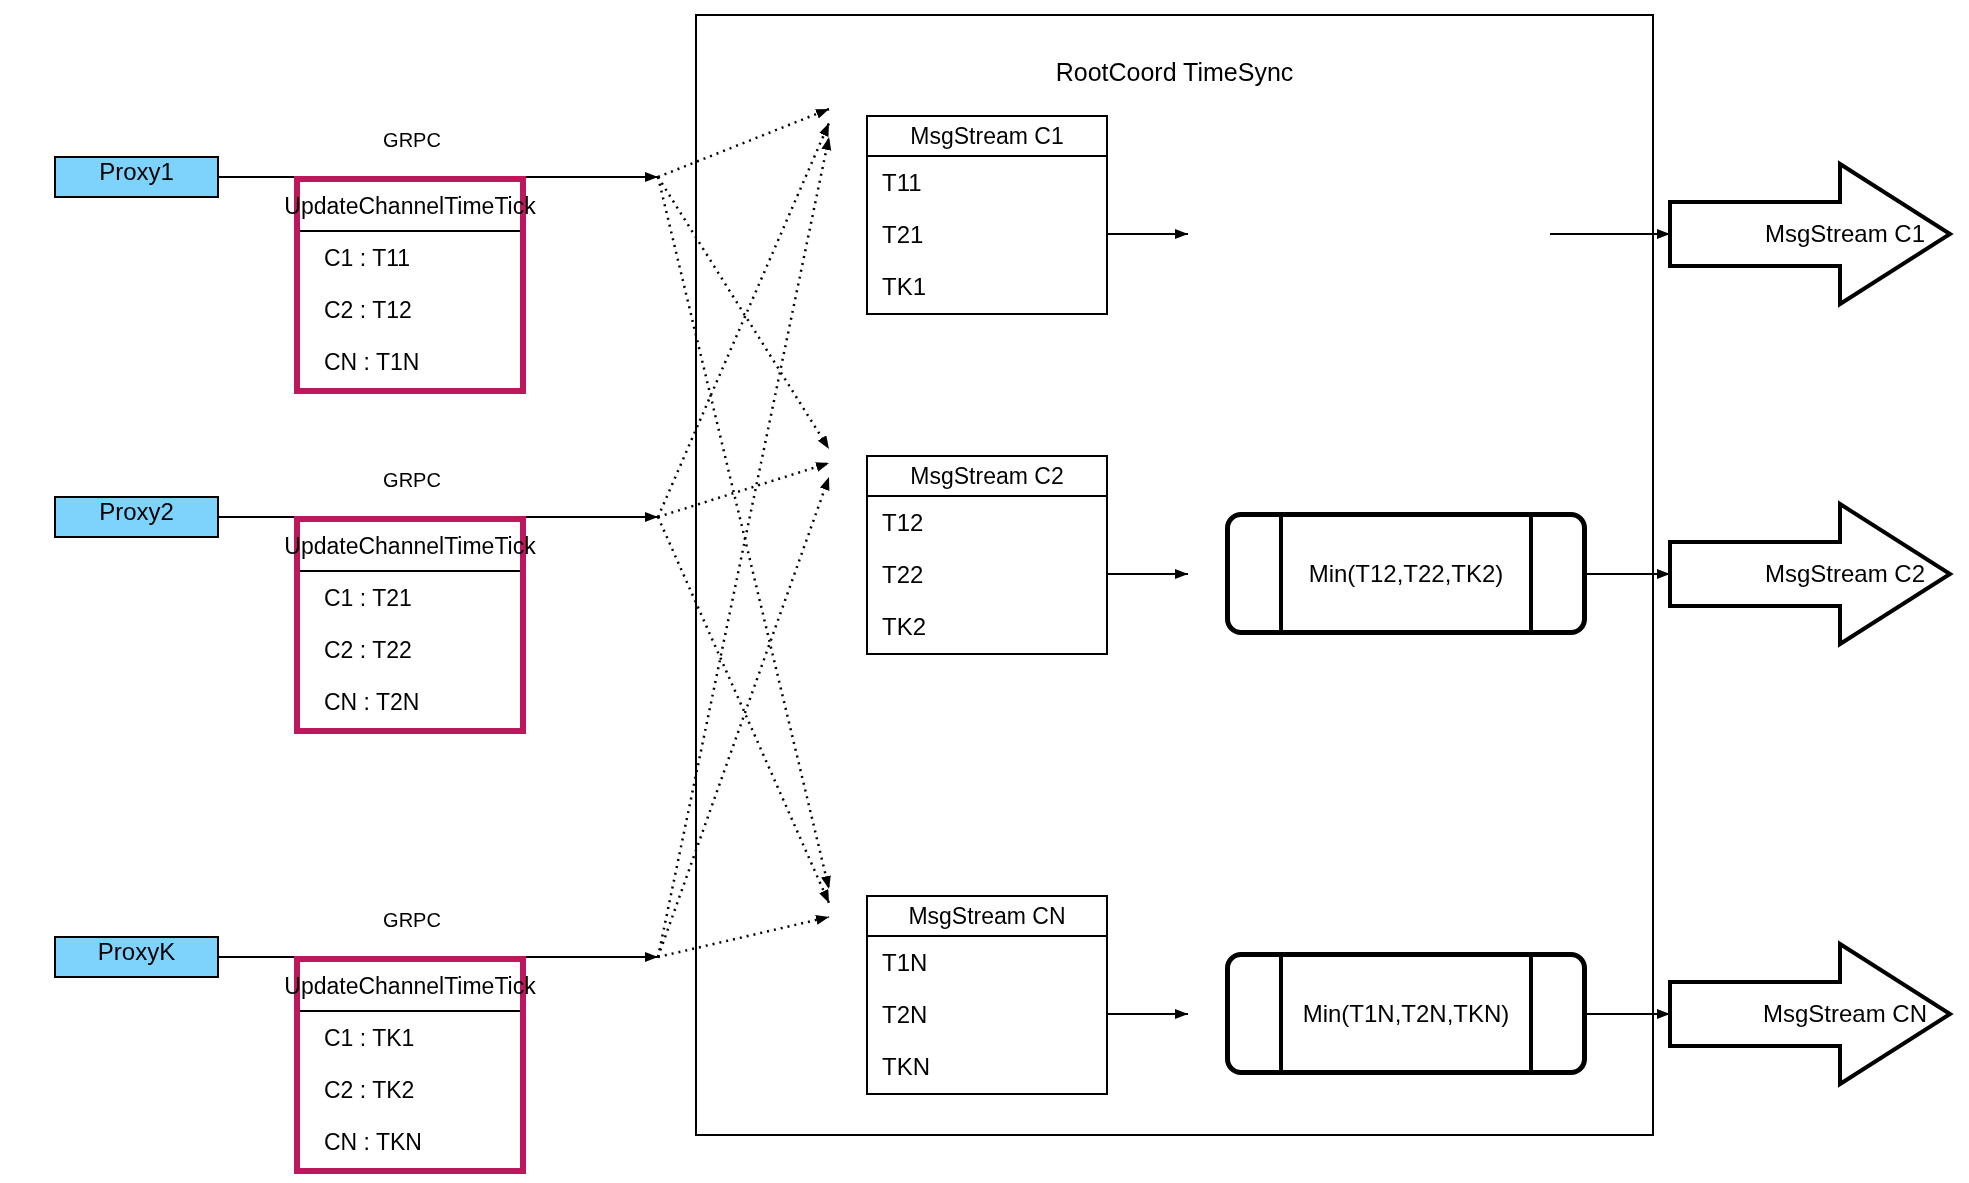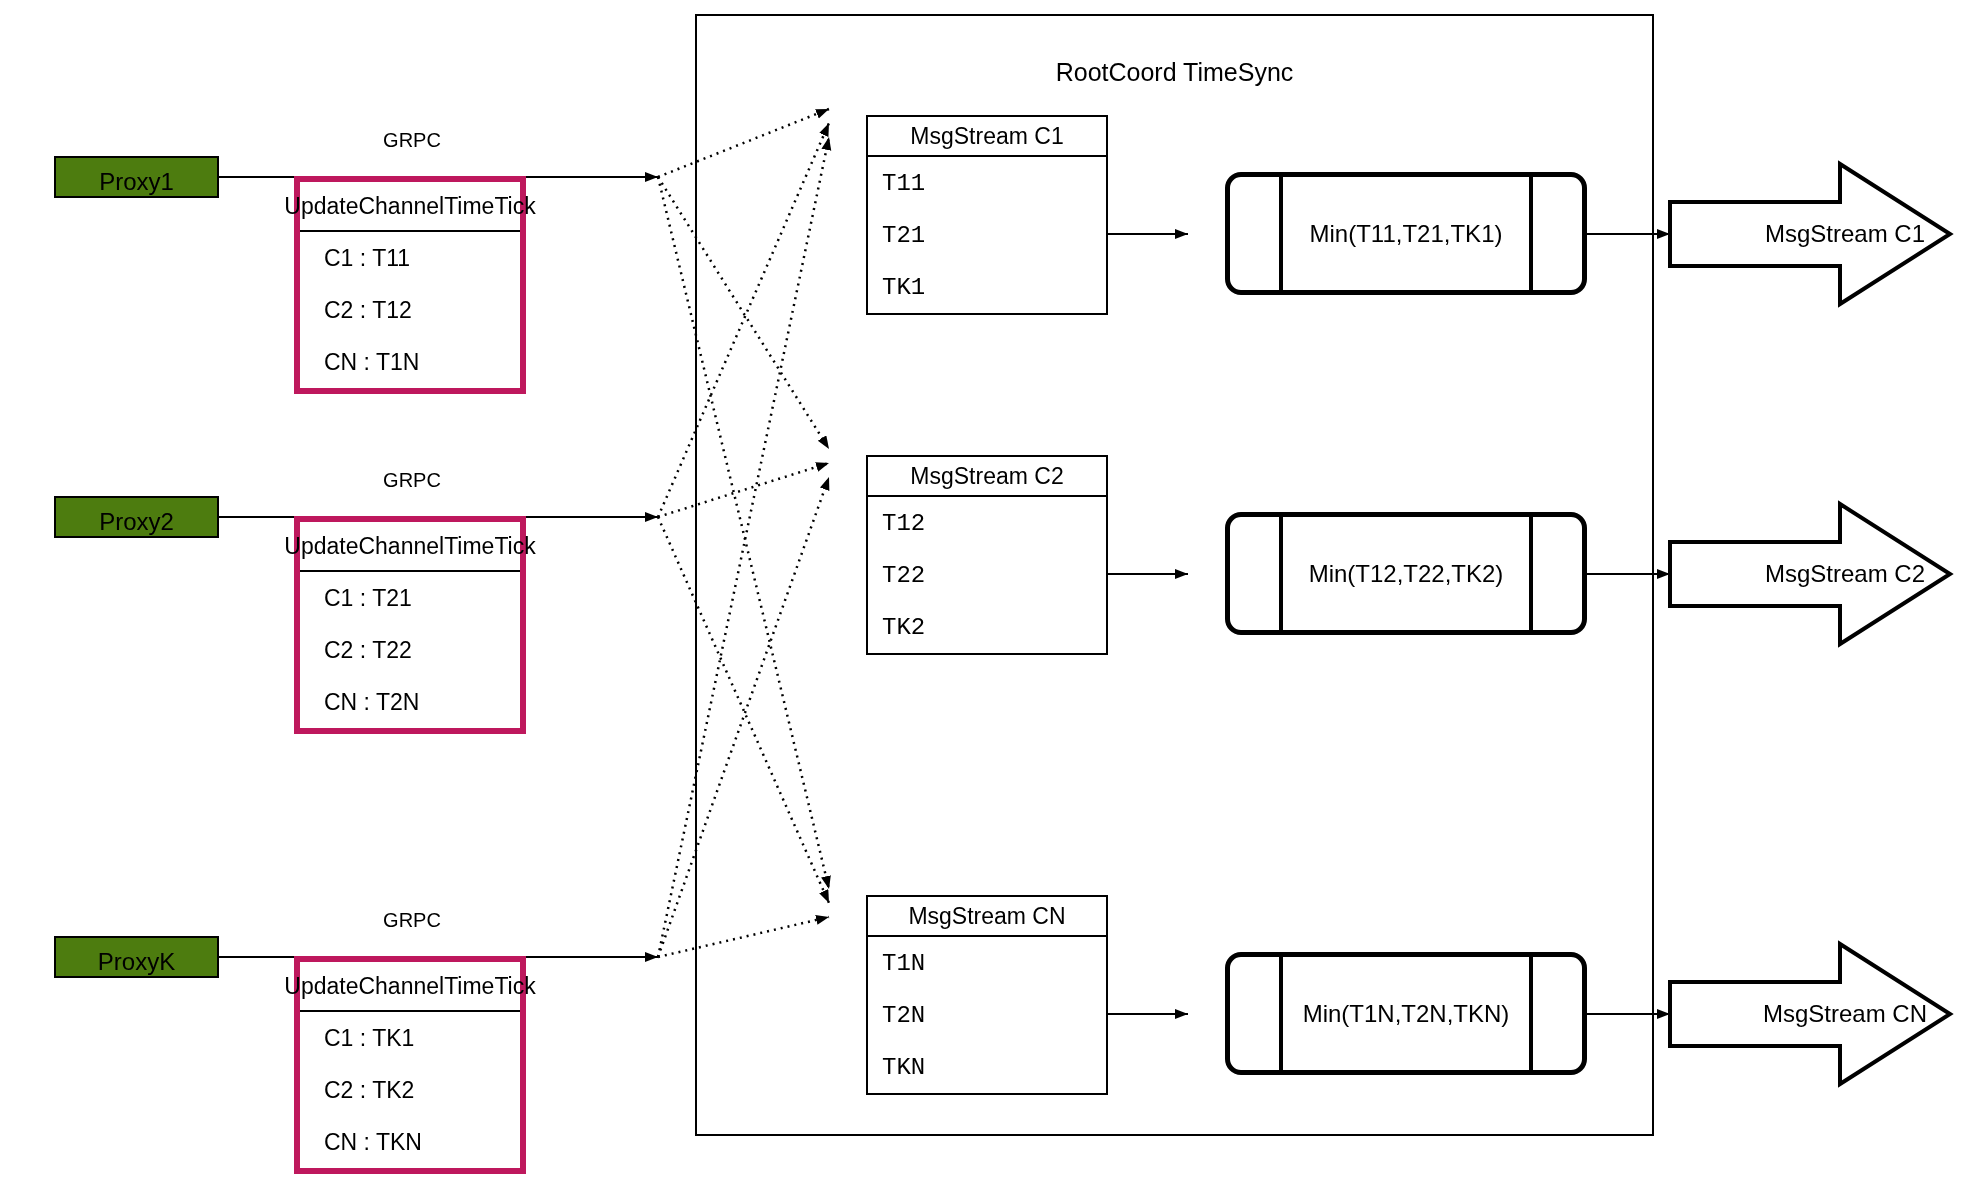--- a/index.html
+++ b/index.html
@@ -23,22 +23,22 @@
     position:absolute; left:0; right:0; top:40px; height:32px;
     display:flex; align-items:center; justify-content:center;
     font-size:25px;
   }
 
   svg.overlay { position:absolute; left:0; top:0; z-index:2; }
 
   
   .proxy {
     left:17px; top:calc(var(--L) - 21px); width:165px; height:42px;
-    border:2px solid #000; background:#4d7c0f; z-index:3;
-    display:flex; align-items:flex-end; justify-content:center; font-size:24px;
+    border:2px solid #000; background:#7dd3fc; z-index:3;
+    display:flex; align-items:flex-start; justify-content:center; font-size:24px;
   }
   
   .grpc {
     left:275px; top:calc(var(--L) - 52px); width:200px; height:30px; z-index:3;
     display:flex; align-items:center; justify-content:center; font-size:20px;
   }
   
   .utable {
     left:257px; top:calc(var(--L) - 1px); width:232px;
     border:6px solid #be185d; background:#fff; z-index:3;
@@ -55,21 +55,21 @@
   .mtable {
     left:829px; top:calc(var(--L) - 62px); width:242px;
     border:2px solid #000; background:#fff; z-index:3;
   }
   .mtable .thead {
     height:38px; border-bottom:2px solid #000;
     display:flex; align-items:center; justify-content:center; font-size:23px;
   }
   .mtable .trow {
     height:52px; display:flex; align-items:center;
-    padding-left:14px; font-size:24px;font-family:Liberation Mono, monospace;
+    padding-left:14px; font-size:24px;
   }
   
   .minbox {
     left:1188px; top:calc(var(--L) - 5px); width:362px; height:123px;
     border:5px solid #000; border-radius:16px; background:#fff; z-index:3;
   }
   .minbox .bar { position:absolute; top:0; bottom:0; width:4px; background:#000; }
   .minbox .bar-left  { left:49px; }
   .minbox .bar-right { right:49px; }
   .minbox .minlabel {
@@ -138,25 +138,20 @@
     <div class="trow">CN : T1N</div>
   </div>
 
   <div class="abs mtable r0">
     <div class="thead">MsgStream C1</div>
     <div class="trow">T11</div>
     <div class="trow">T21</div>
     <div class="trow">TK1</div>
   </div>
 
-  <div class="abs minbox r0">
-    <div class="bar bar-left"></div>
-    <div class="bar bar-right"></div>
-    <div class="minlabel">Min(T11,T21,TK1)</div>
-  </div>
 
   <div class="abs arrowlabel r0">MsgStream C1</div>
 
   <div class="abs proxy r1">
     <span>Proxy2</span>
   </div>
   <div class="abs grpc r1">GRPC</div>
 
   <div class="abs utable r1">
     <div class="thead">UpdateChannelTimeTick</div>

